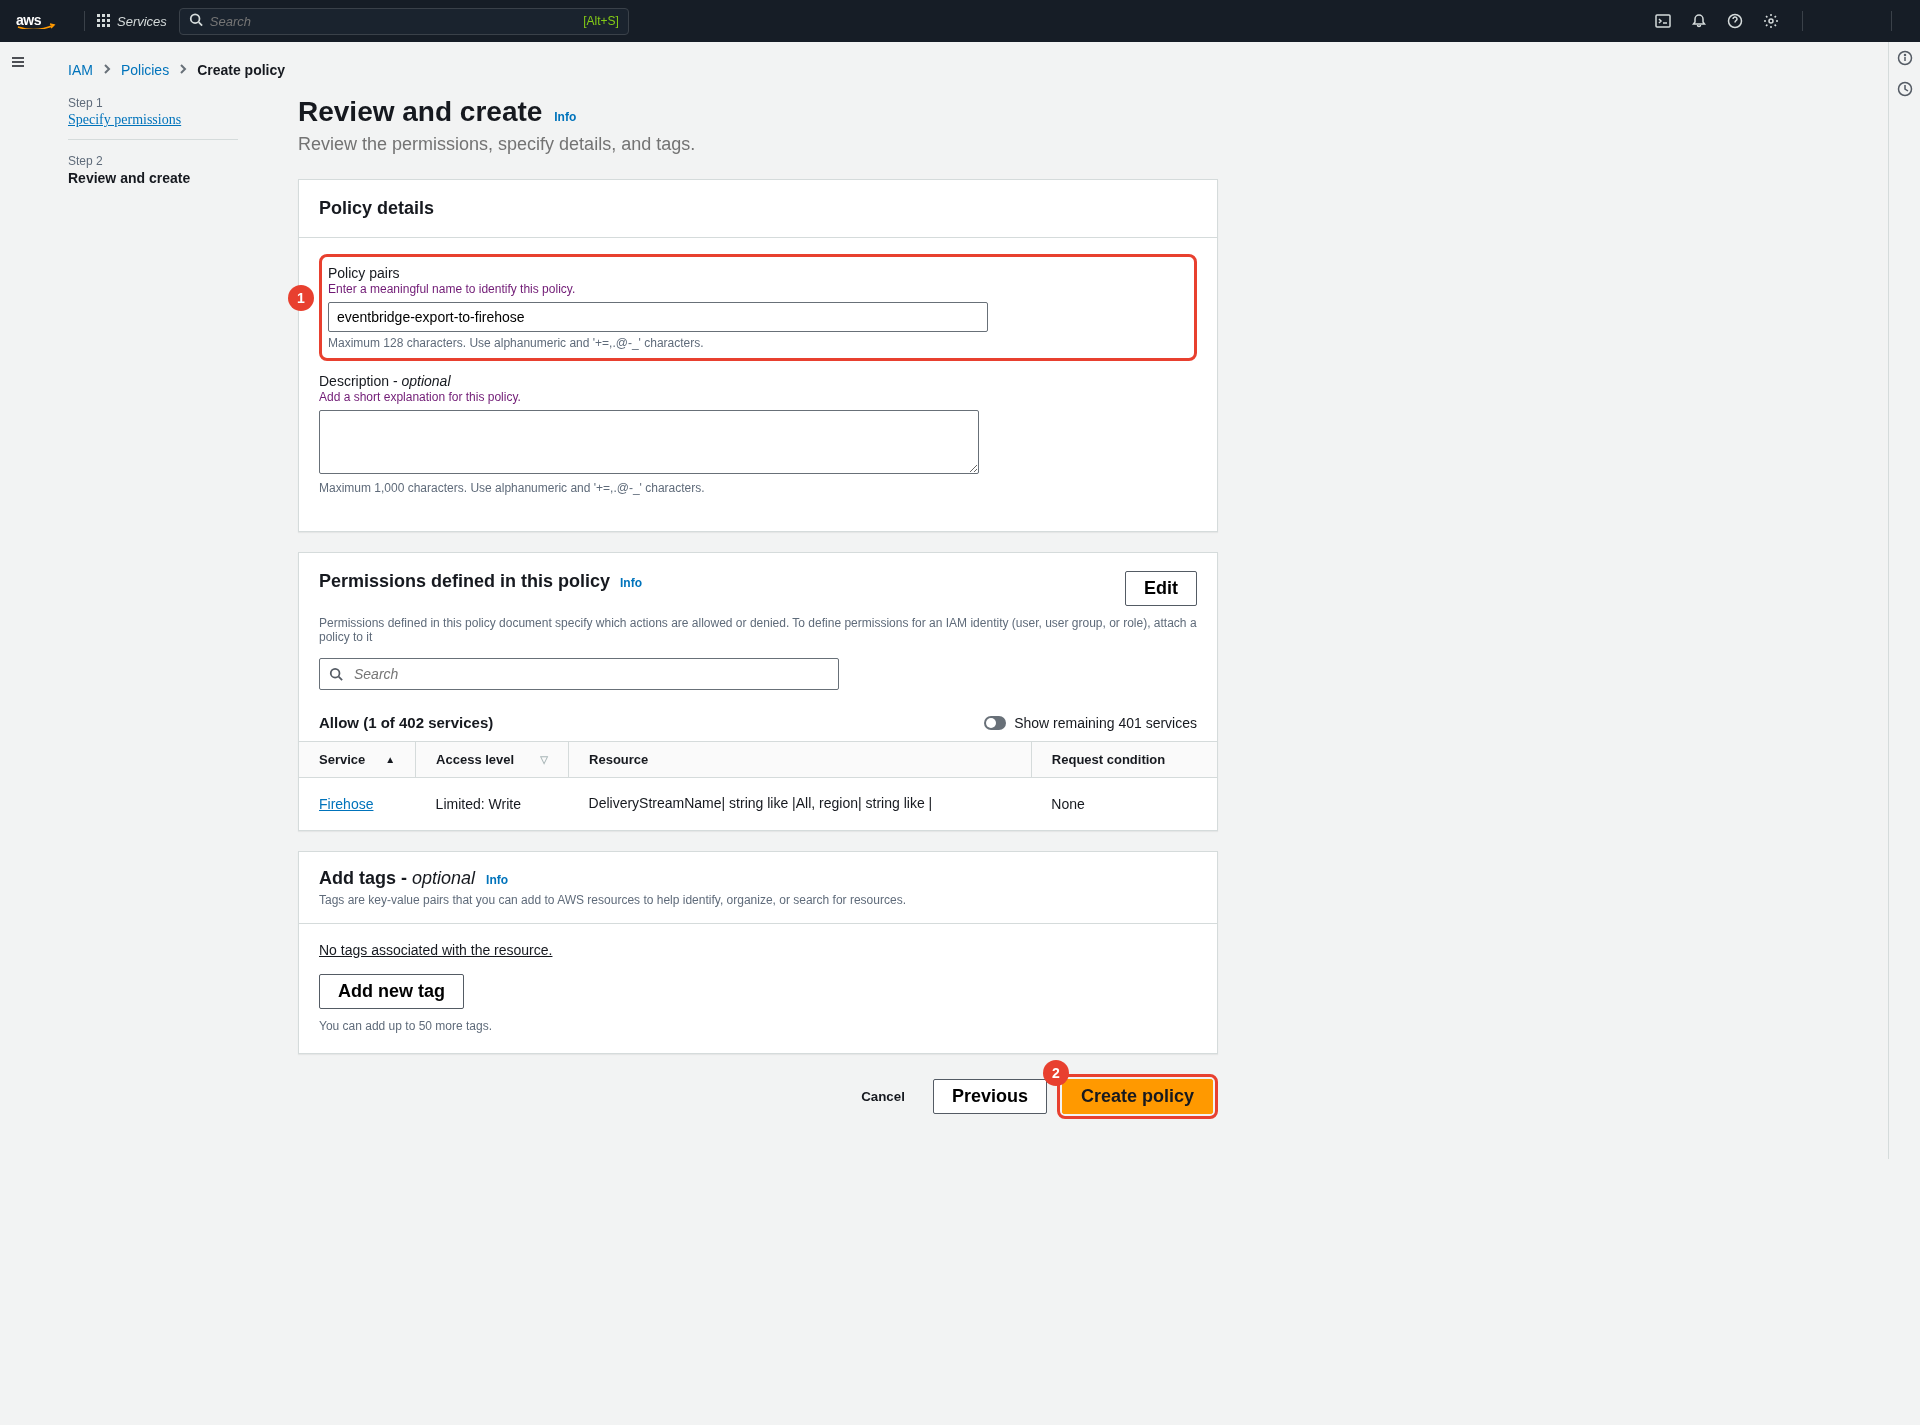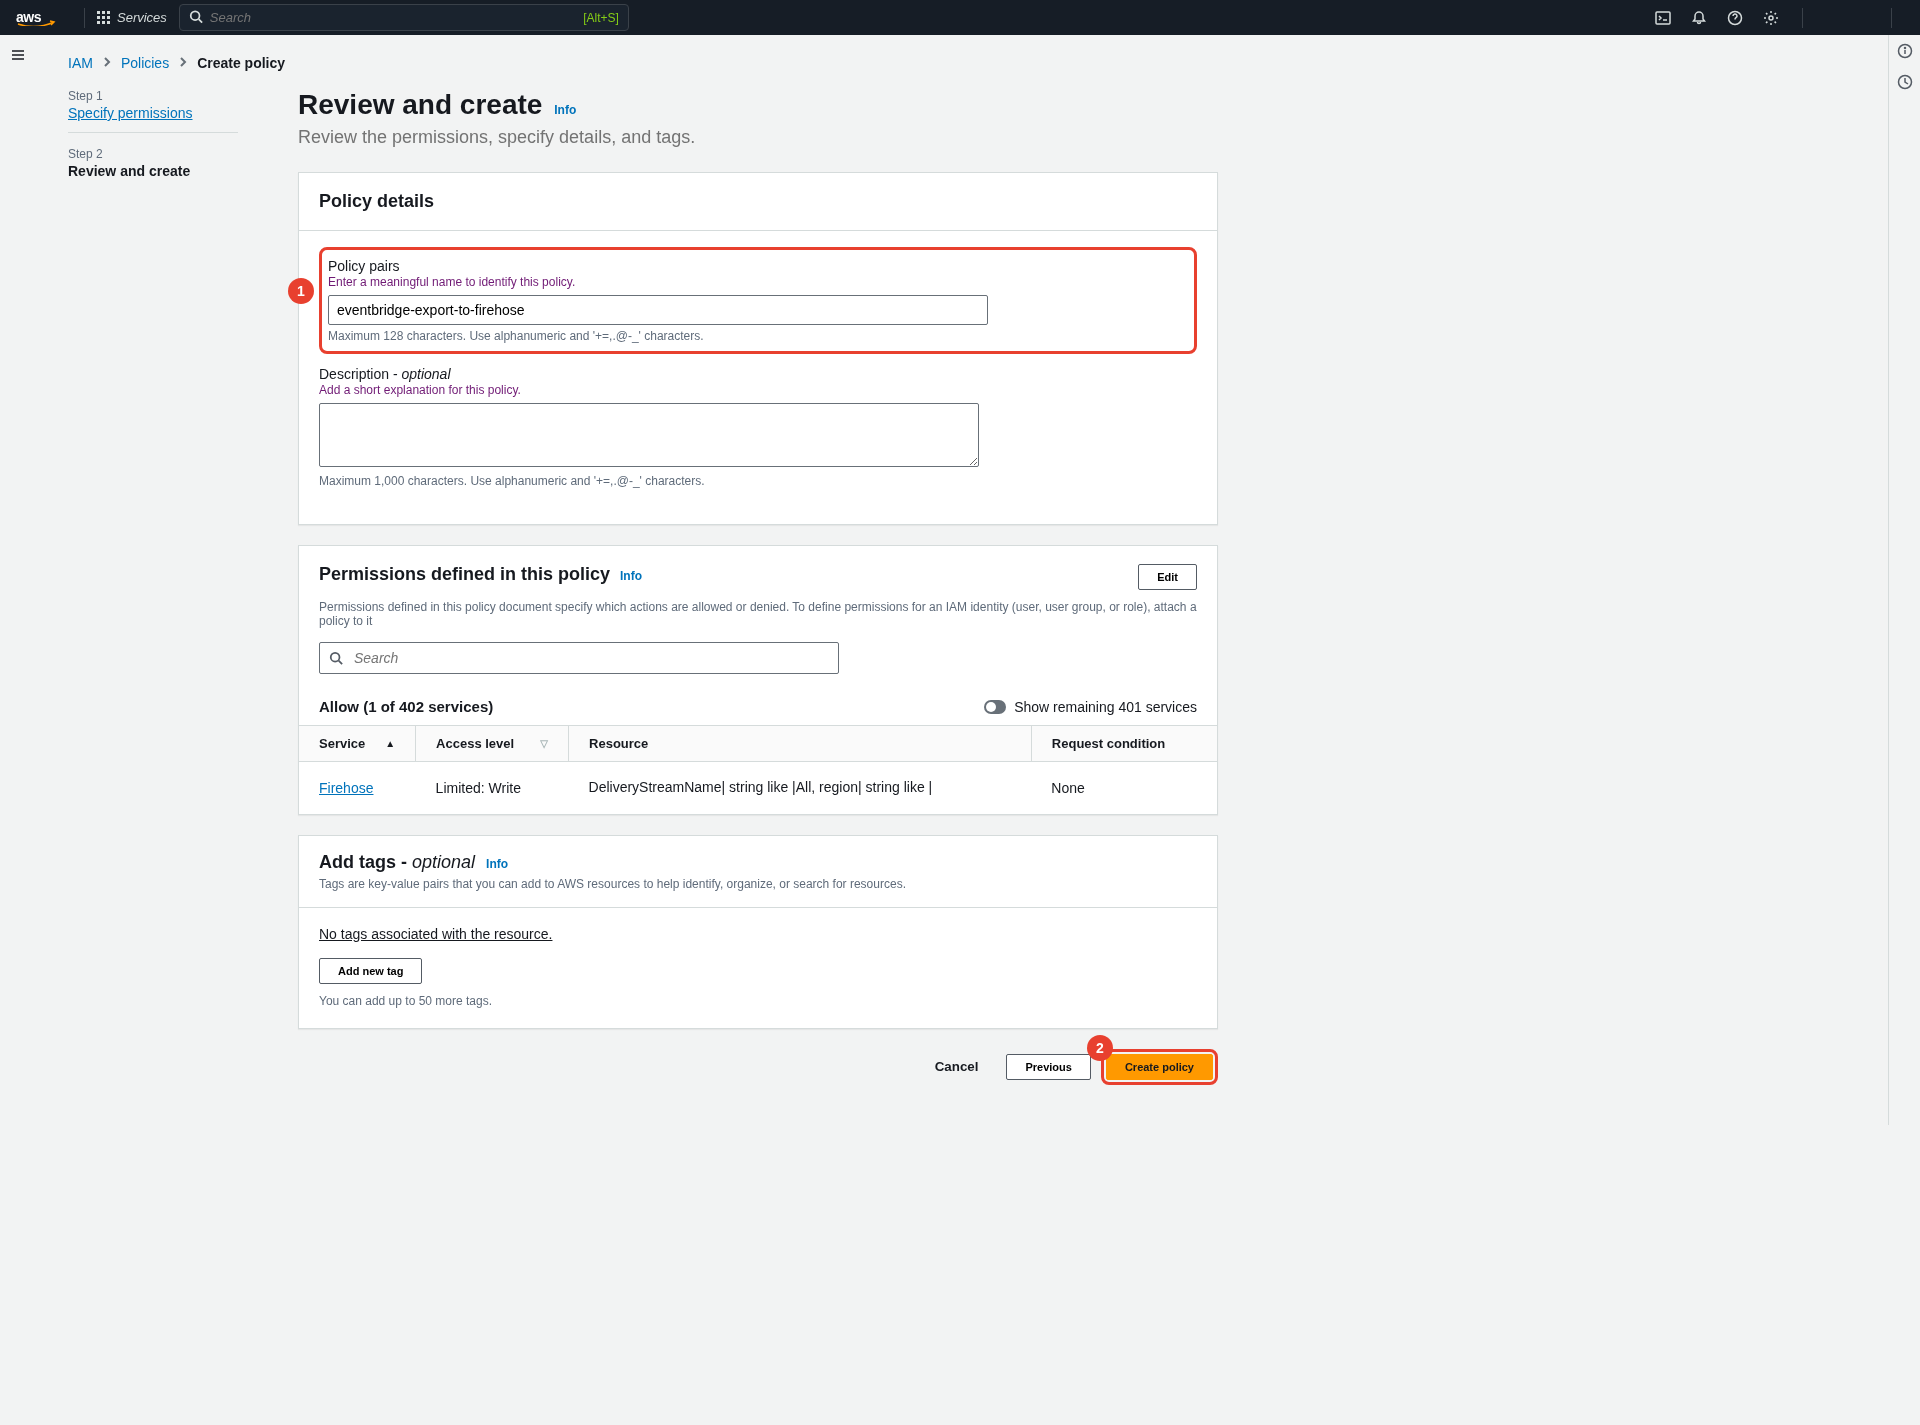--- a/index.html
+++ b/index.html
@@ -1,17 +1,17 @@
 <!DOCTYPE html>
 <html><head>
 <meta charset="utf-8">
 <style>
 * { box-sizing: border-box; margin: 0; padding: 0; }
 body { font-family: "Amazon Ember", "Helvetica Neue", Arial, sans-serif; background: #f2f3f3; color: #16191f; font-size: 14px; }
-.topbar { background: #161d26; height: 35px; display: flex; align-items: center; padding: 0 16px; color: #d5dbdb; }
+.topbar { background: #161d26; height: 42px; display: flex; align-items: center; padding: 0 16px; color: #d5dbdb; }
 .logo { color: #ff9900; font-weight: bold; font-size: 15px; margin-right: 16px; letter-spacing: -0.5px; display: flex; align-items: center; }
 .logo svg { height: 16px; }
 .divider-v { width: 1px; height: 20px; background: #3a4149; margin: 0 12px; }
 .services-btn { display: flex; align-items: center; gap: 6px; cursor: pointer; font-size: 13px; font-style: italic; }
 .grid-icon { display: inline-block; width: 14px; height: 14px; }
 .search-wrap { flex: 1; max-width: 450px; margin-left: 12px; position: relative; }
 .search-input { width: 100%; background: #1a232e; border: 1px solid #3a4149; border-radius: 4px; padding: 5px 30px; color: #d5dbdb; font-size: 13px; font-style: italic; }
 .search-icon-top { position: absolute; left: 10px; top: 50%; transform: translateY(-50%); color: #d5dbdb; }
 .search-shortcut { position: absolute; right: 10px; top: 50%; transform: translateY(-50%); color: #84cc16; font-size: 12px; }
 .topbar-right { margin-left: auto; display: flex; align-items: center; gap: 2px; }
@@ -22,39 +22,39 @@
 .main-area { flex: 1; padding: 0 0 40px 0; position: relative; }
 .right-rail { width: 32px; border-left: 1px solid #d5dbdb; padding-top: 8px; display: flex; flex-direction: column; align-items: center; gap: 12px; }
 .breadcrumb { display: flex; align-items: center; gap: 10px; padding: 20px 32px 18px; font-size: 14px; }
 .breadcrumb a { color: #0073bb; text-decoration: none; }
 .breadcrumb .sep { color: #687078; }
 .content-grid { display: flex; gap: 60px; padding: 0 32px; }
 .wizard-steps { width: 170px; flex-shrink: 0; }
 .step { padding-bottom: 11px; margin-bottom: 14px; }
 .step.bordered { border-bottom: 1px solid #d5dbdb; }
 .step-num { font-size: 12px; color: #5f6b7a; margin-bottom: 2px; }
-.step-link { color: #0073bb; text-decoration: underline; font-size: 14px; cursor: pointer; }
+.step-link { color: #0073bb; text-decoration: underline; font-size: 14px; cursor: pointer; font-family: Liberation Serif, serif; }
 .step-current { font-weight: bold; font-size: 14px; }
 .form-area { flex: 1; max-width: 920px; }
 h1 { font-size: 28px; font-weight: 700; display: inline-block; margin-right: 8px; }
 .info-link { color: #0073bb; font-size: 12px; font-weight: bold; cursor: pointer; }
 .page-desc { color: #737373; margin-top: 6px; margin-bottom: 24px; font-size: 18px; }
 .panel { background: #fff; border: 1px solid #d5dbdb; box-shadow: 0 1px 1px rgba(0,0,0,0.05); margin-bottom: 20px; }
 .panel-header { padding: 18px 20px; border-bottom: 1px solid #d5dbdb; display: flex; align-items: center; justify-content: space-between; }
 .panel-title { font-size: 18px; font-weight: 700; }
 .panel-body { padding: 16px 20px 20px; }
 .field-group { margin-bottom: 16px; }
 .field-label { font-size: 14px; font-weight: 400; color: #16191f; }
 .field-help { font-size: 12px; color: #701a75; margin-top: 1px; }
 .text-input { width: 100%; max-width: 660px; padding: 6px 8px; border: 1px solid #687078; border-radius: 2px; font-size: 14px; margin-top: 6px; }
 .textarea { width: 100%; max-width: 660px; min-height: 64px; padding: 6px 8px; border: 1px solid #687078; border-radius: 2px; font-size: 14px; margin-top: 6px; resize: both; }
 .constraint { font-size: 12px; color: #5f6b7a; margin-top: 4px; }
 .highlight-box { border: 3px solid #e8402f; border-radius: 8px; padding: 8px 6px 8px; position: relative; margin-bottom: 12px; }
 .highlight-badge { position: absolute; left: -34px; top: 28px; width: 26px; height: 26px; background: #e8402f; color: #fff; border-radius: 50%; display: flex; align-items: center; justify-content: center; font-weight: bold; font-size: 14px; }
-.btn { display: inline-flex; align-items: center; padding: 6px 18px; border: 1px solid #545b64; background: #fff; border-radius: 2px; font-weight: bold; font-size: 11px; cursor: pointer; }
+.btn { display: inline-flex; align-items: center; padding: 6px 18px; border: 1px solid #545b64; background: #fff; border-radius: 2px; font-weight: bold; font-size: 18px; cursor: pointer; }
 .btn-link { border: none; background: none; color: #16191f; font-weight: bold; cursor: pointer; padding: 6px 18px; }
 .btn-primary { background: #ff9900; border-color: #ff9900; color: #16191f; }
 .btn-row { display: flex; justify-content: flex-end; gap: 10px; align-items: center; margin-top: 12px; }
 .perm-header-row { display: flex; align-items: flex-start; justify-content: space-between; padding: 18px 20px 10px; }
 .perm-desc { font-size: 12px; color: #5f6b7a; padding: 0 20px 14px; }
 .search-perm-wrap { padding: 0 20px 14px; position: relative; max-width: 560px; }
 .search-perm { width: 100%; padding: 7px 10px 7px 34px; border: 1px solid #687078; border-radius: 2px; font-size: 14px; font-style: italic; color: #687078; }
 .search-perm-icon { position: absolute; left: 30px; top: 9px; color: #545b64; }
 .allow-row { display: flex; justify-content: space-between; align-items: center; padding: 10px 20px; }
 .allow-title { font-weight: 700; font-size: 15px; }

